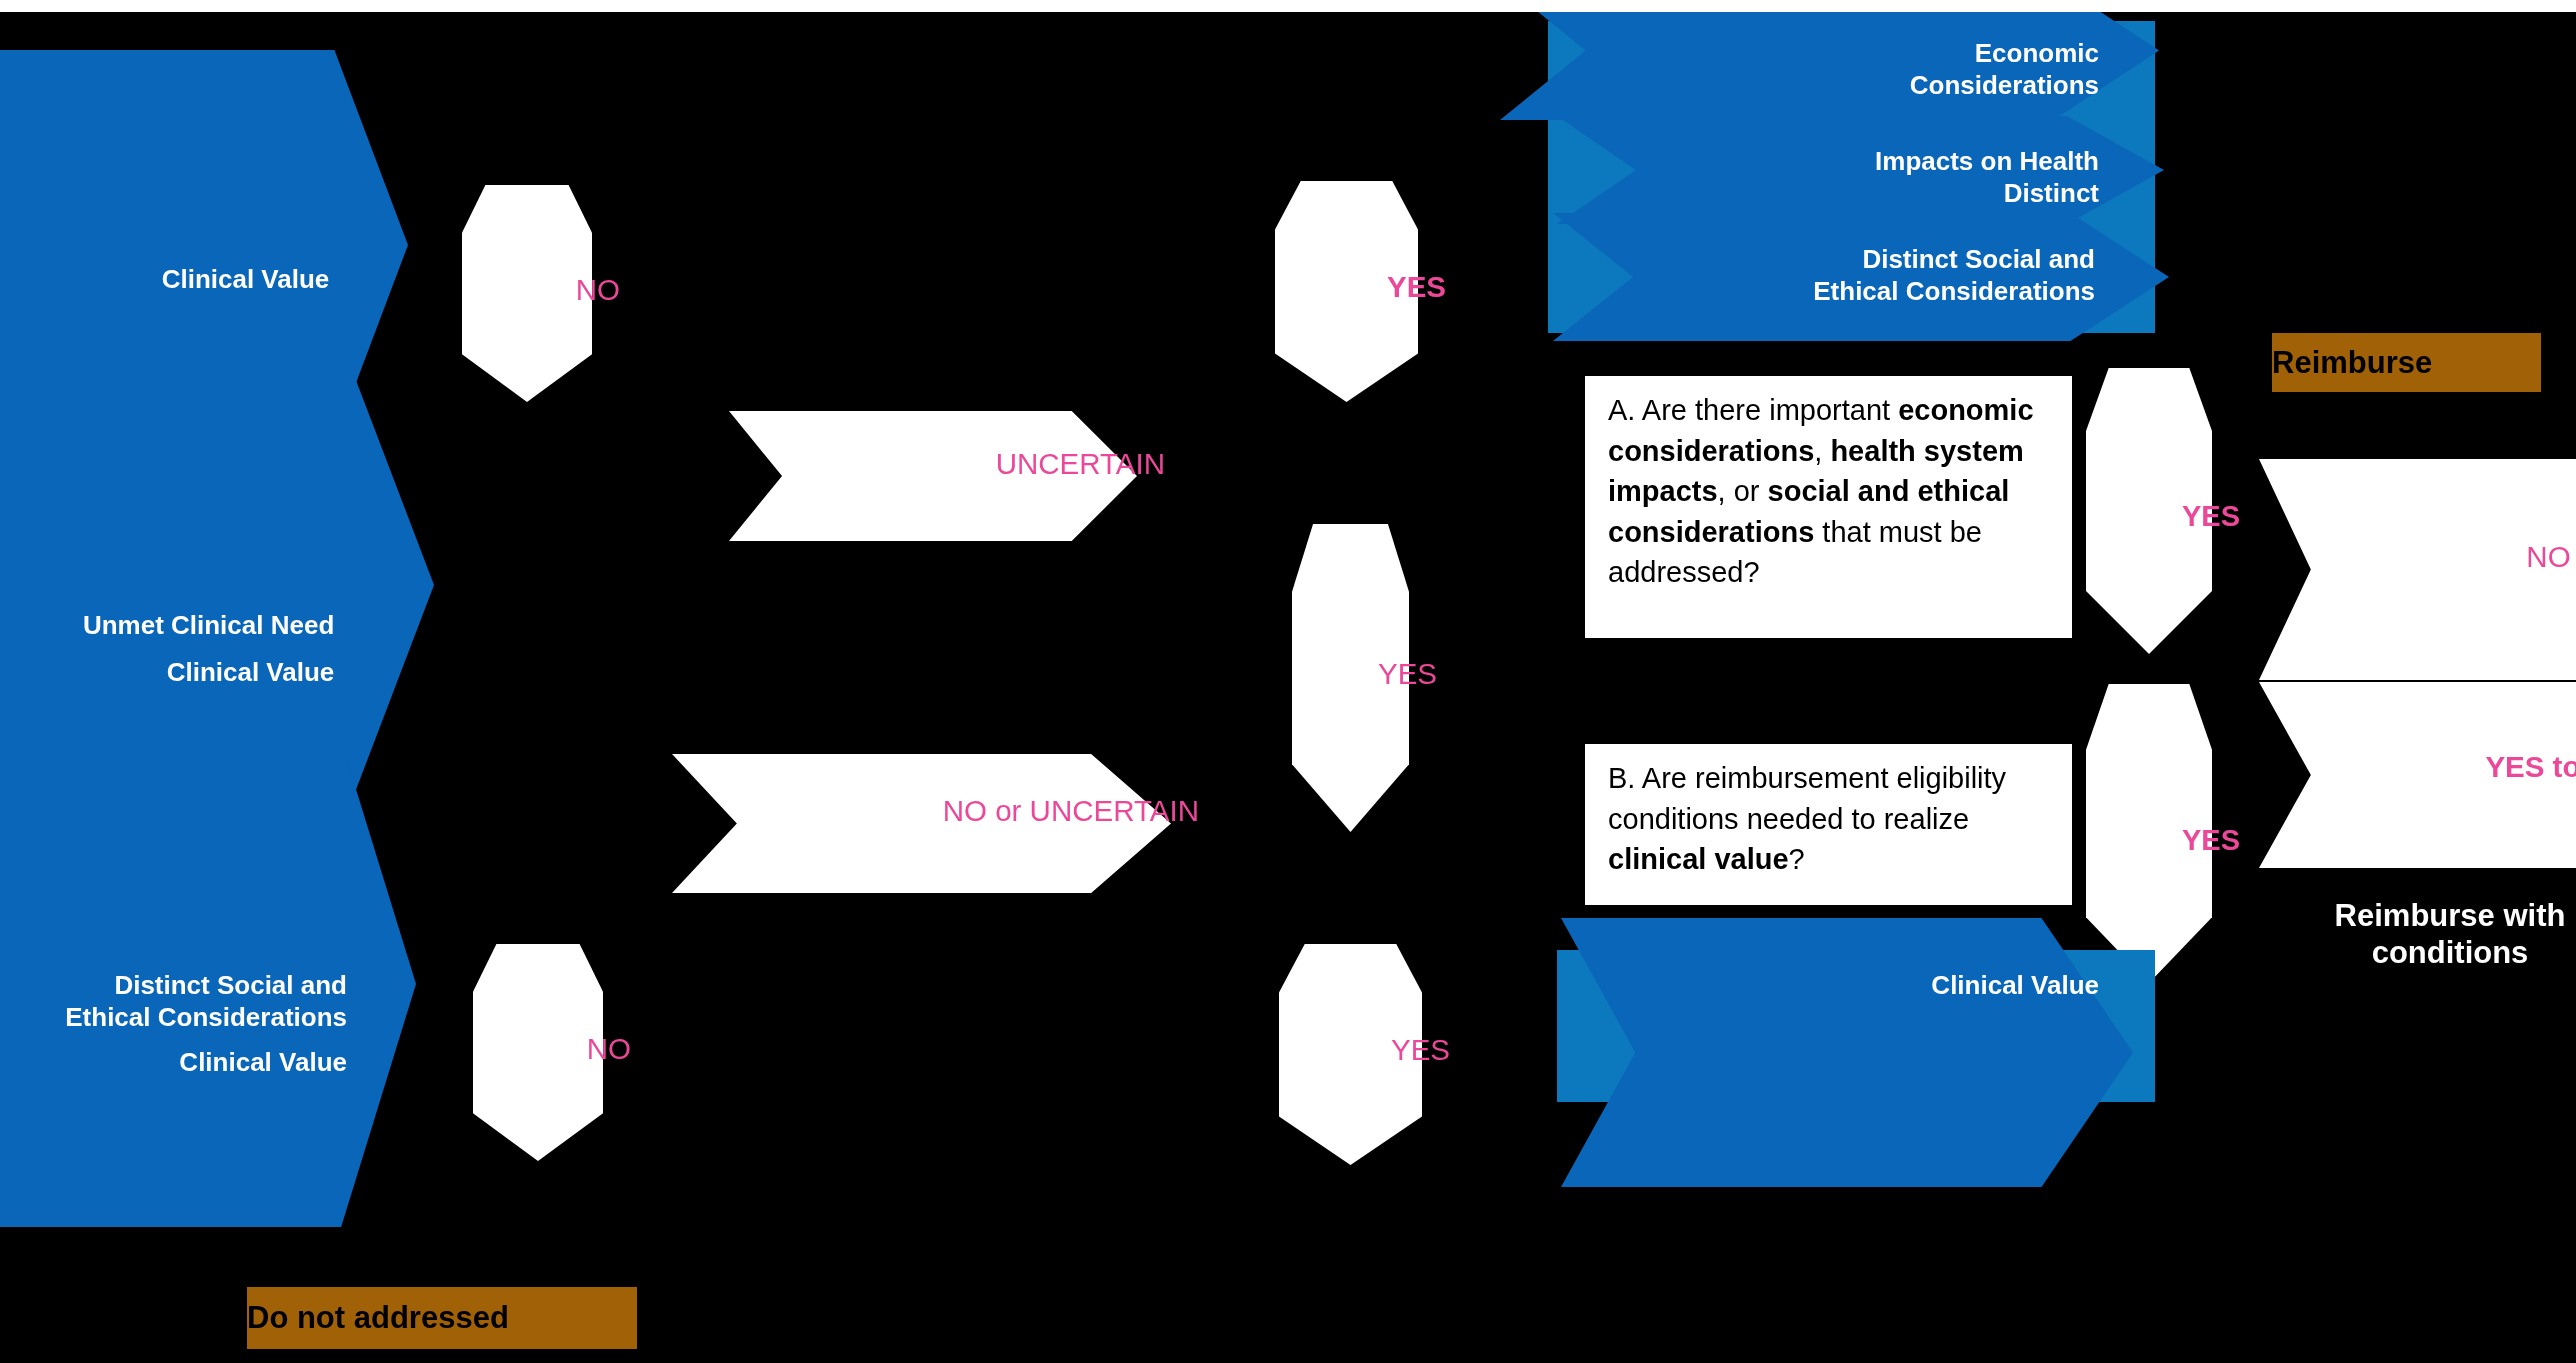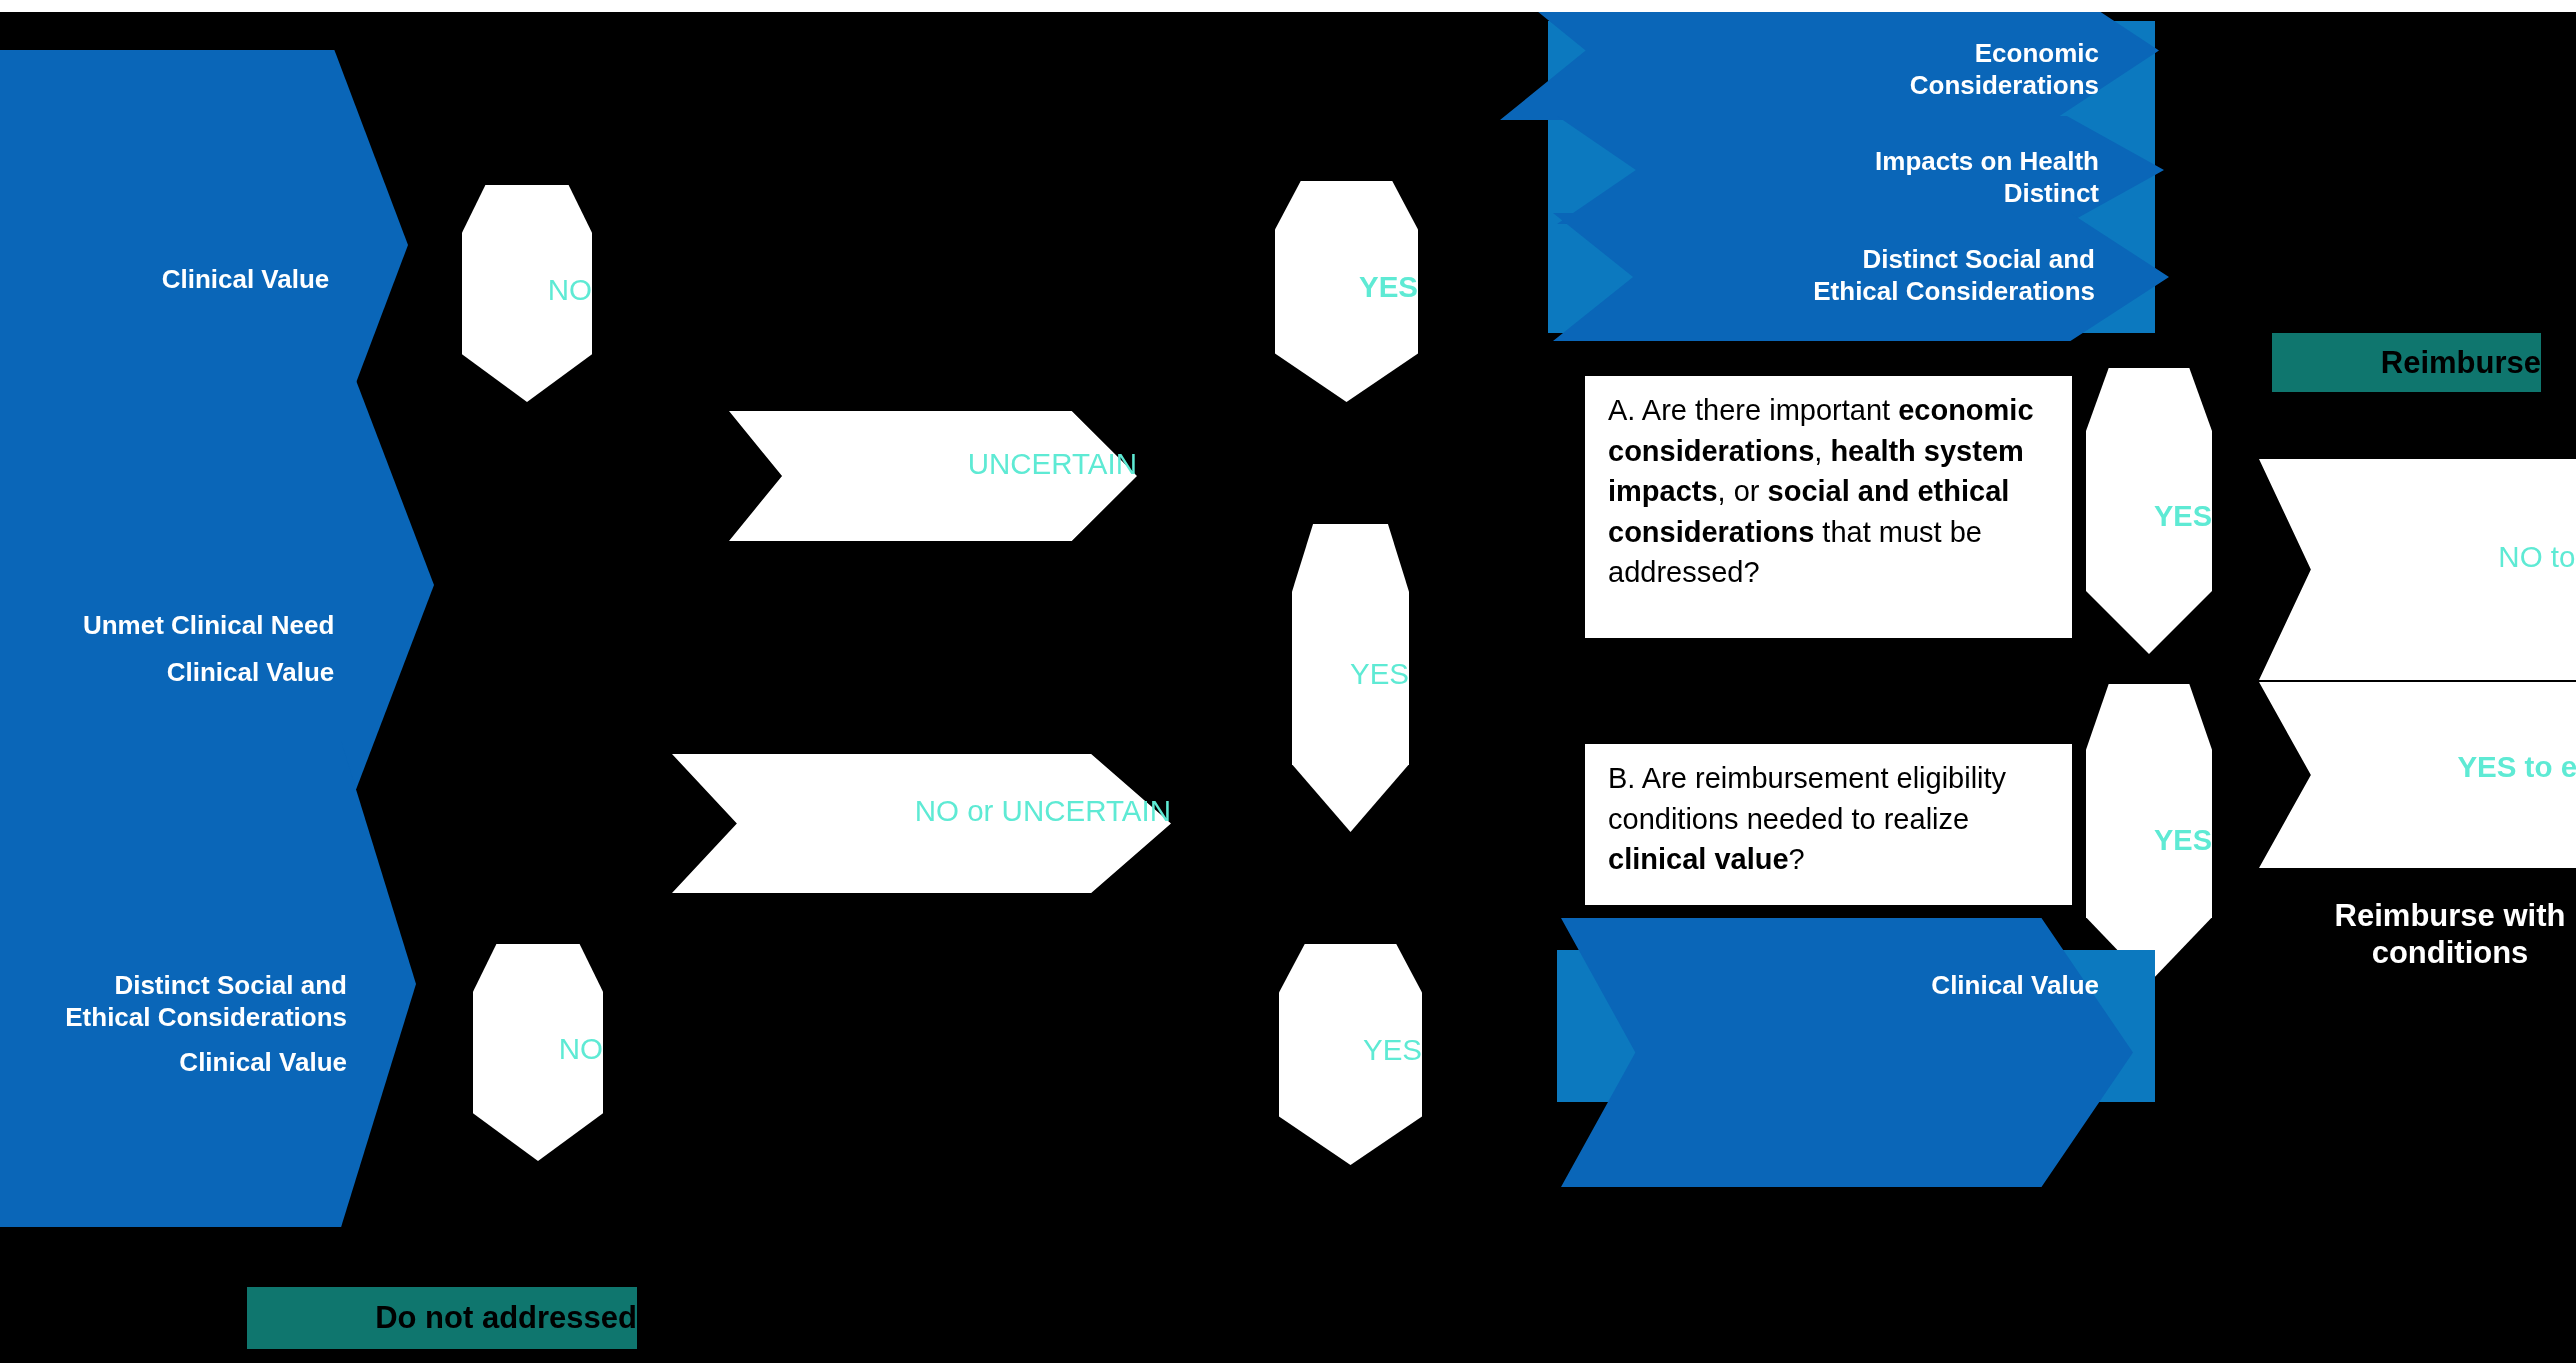--- a/index.html
+++ b/index.html
@@ -46,41 +46,41 @@
   }
 
   .lbl{
     position:absolute;
     left:0;right:0;
     text-align:right;
     pointer-events:none;
     line-height:1.22;
   }
   .lbl-w{color:#ffffff;font-weight:bold;}
-  .lbl-b{color:#5eead4;}
+  .lbl-b{color:#ec4899;margin-left:28px;}
 
   .qbox{
     position:absolute;
     background:#ffffff;
     color:#000000;
     box-sizing:border-box;
     padding:14px 23px;
     font-size:29px;
     line-height:1.40;
   }
   .qbox b{font-weight:bold;}
 
   .outbox{
     position:absolute;
-    background:#0f766e;
+    background:#a16207;
     color:#000000;
     font-weight:bold;
     display:flex;
     align-items:center;
-    justify-content:flex-end;
+    justify-content:flex-start;
     text-align:center;
   }
   .outtext{
     position:absolute;
     color:#ffffff;
     font-weight:bold;
     text-align:center;
     line-height:1.2;
   }
 </style>

